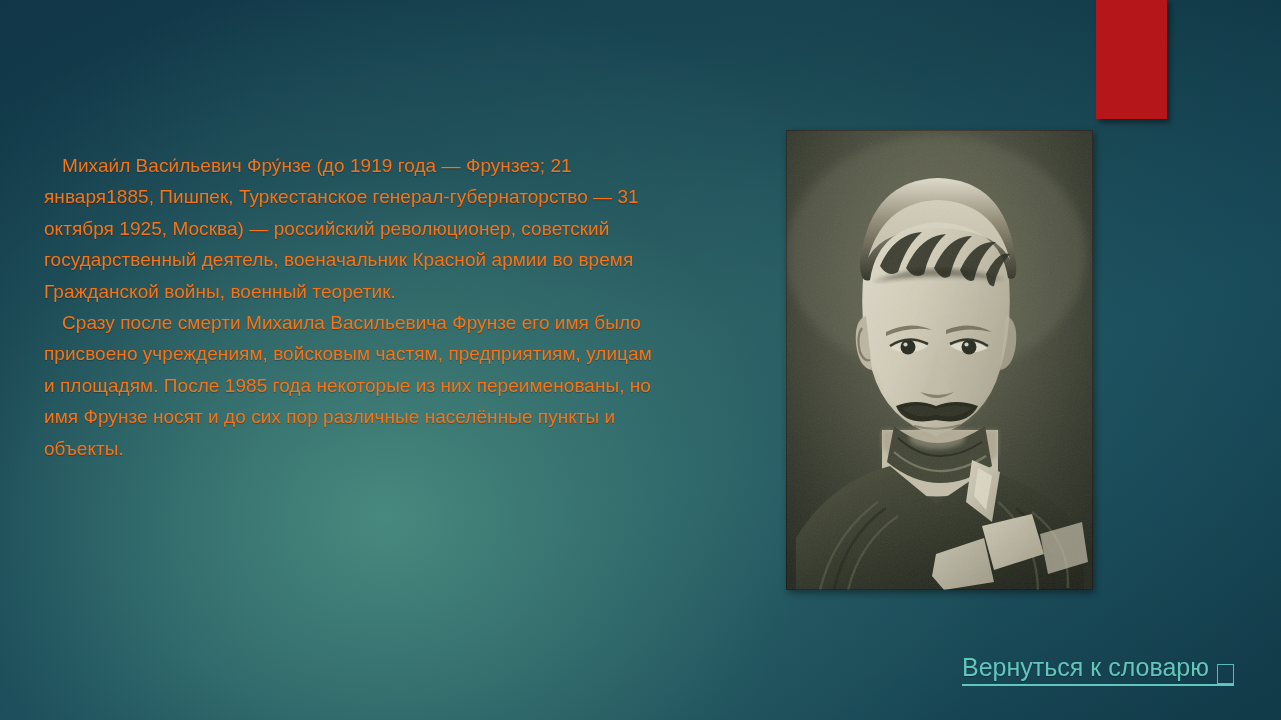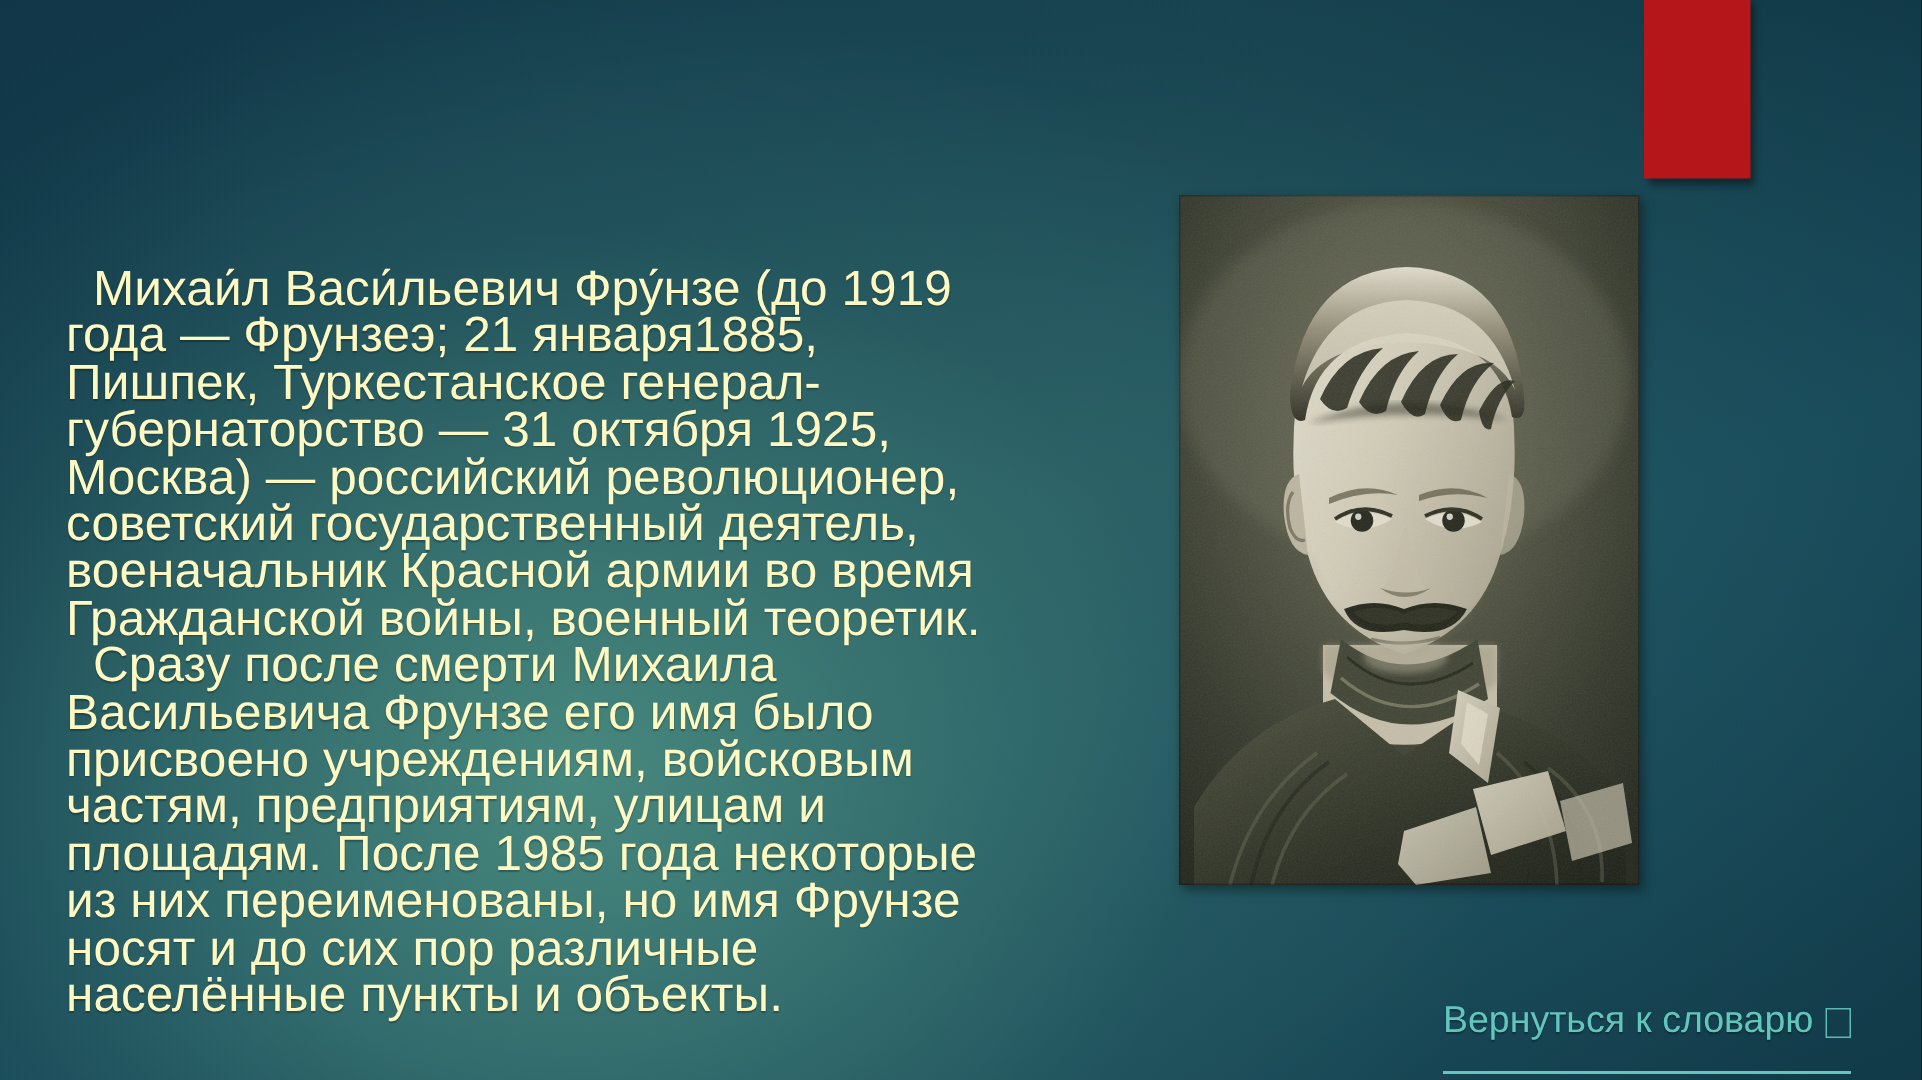--- a/index.html
+++ b/index.html
@@ -52,24 +52,24 @@
     width: 71px;
     height: 121px;
     background: #b5161a;
     box-shadow: 3px 4px 5px rgba(0,0,0,0.42);
   }
 
   
   #body-text {
     position: absolute;
     left: 44px;
-    top: 176px;
+    top: 150px;
     width: 622px;
-    color: #fef9c3;
-    font-size: 33px;
+    color: #f97316;
+    font-size: 19px;
     line-height: 31.4px;
     letter-spacing: 0.05px;
     text-shadow: 0 1px 1px rgba(0,0,0,0.28);
   }
   #body-text p {
     margin: 0;
     text-indent: 18px;
   }
 
   
@@ -84,31 +84,30 @@
     background: #2e3327;
   }
   #portrait-frame svg { display: block; width: 100%; height: 100%; }
 
   
   #return-link {
     position: absolute;
     left: 962px;
     top: 652px;
     display: inline-flex;
-    align-items: center;
+    align-items: flex-end;
     gap: 8px;
     color: #63c6bd;
     font-size: 25px;
     line-height: 30px;
     text-decoration: none;
     border-bottom: 2px solid #63c6bd;
-    padding-bottom: 19px;
+    padding-bottom: 2px;
     text-shadow: 0 1px 1px rgba(0,0,0,0.30);
     cursor: pointer;
-    margin-top: 13px;
   }
   .tofu {
     display: inline-block;
     width: 15px;
     height: 18px;
     border: 1.6px solid #63c6bd;
     transform: translateY(2px);
     opacity: 0.92;
   }
 </style>

